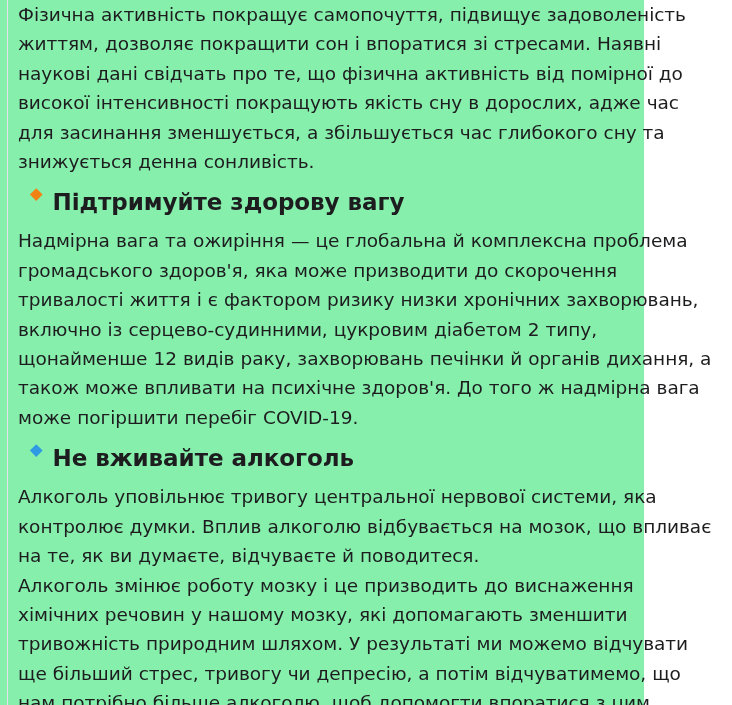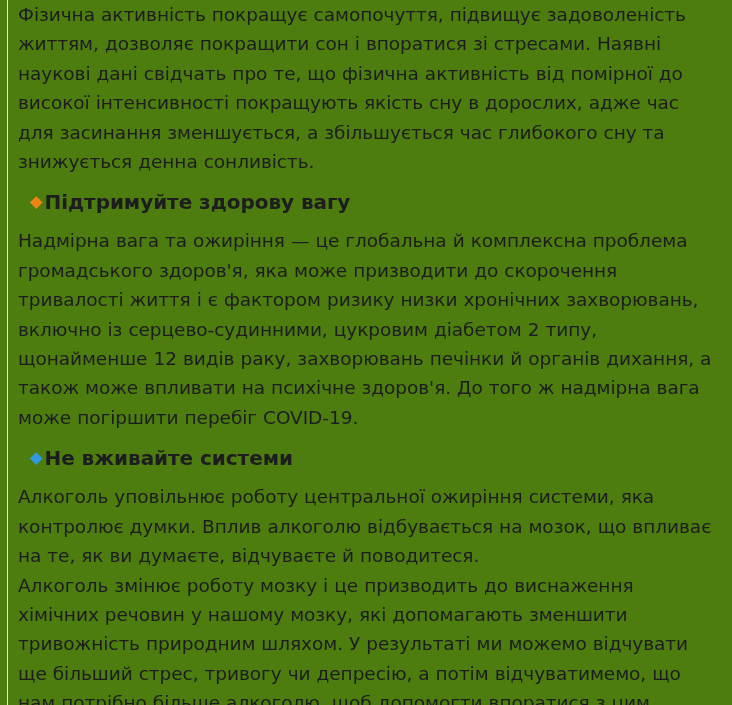--- a/index.html
+++ b/index.html
@@ -11,24 +11,24 @@
     width: 732px;
     height: 705px;
     background: #ffffff;
     font-family: "DejaVu Sans", "Liberation Sans", sans-serif;
     overflow: hidden;
   }
 
   
   .page {
     position: relative;
-    width: 732px;
+    width: 644px;
     height: 705px;
     box-sizing: border-box;
-    background: #4d7c0f;
+    background: #86efac;
   }
   .gutter-rule {
     position: absolute;
     left: 7px;
     top: 0;
     width: 1px;
     height: 705px;
     background: #e2e3e8;
   }
 
@@ -48,26 +48,25 @@
     color: #1d1d1f;
     letter-spacing: -0.05px;
     word-spacing: 0.2px;
     text-align: left;
   }
 
   
   .heading {
     margin: 14px 0 11px 0;
     padding-left: 14px;
-    font-size: 20px;
+    font-size: 23px;
     line-height: 24px;
     color: #1d1d1f;
     display: flex;
-    align-items: center;
-    gap: 0;
+    gap: 8px;
     letter-spacing: -0.05px;
   }
   .heading .label {
     display: inline-block;
   }
 
   
   .para.after-heading {
     margin-top: 12px;
   }
@@ -108,20 +107,20 @@
       <h2 class="heading">
         <span class="diamond orange" style="background: rgb(240, 131, 19);"></span>
         <span class="label">Підтримуйте здорову вагу</span>
       </h2>
       <p class="para after-heading">Надмірна вага та ожиріння — це глобальна й комплексна проблема громадського здоров'я, яка може призводити до скорочення тривалості життя і є фактором ризику низки хронічних захворювань, включно із серцево-судинними, цукровим діабетом 2 типу, щонайменше 12 видів раку, захворювань печінки й органів дихання, а також може впливати на психічне здоров'я. До того ж надмірна вага може погіршити перебіг COVID-19.</p>
     </div>
 
     <div class="block">
       <h2 class="heading">
         <span class="diamond blue" style="background: rgb(47, 154, 227);"></span>
-        <span class="label">Не вживайте системи</span>
+        <span class="label">Не вживайте алкоголь</span>
       </h2>
-      <p class="para after-heading">Алкоголь уповільнює роботу центральної ожиріння системи, яка контролює думки. Вплив алкоголю відбувається на мозок, що впливає на те, як ви думаєте, відчуваєте й поводитеся.</p>
+      <p class="para after-heading">Алкоголь уповільнює тривогу центральної нервової системи, яка контролює думки. Вплив алкоголю відбувається на мозок, що впливає на те, як ви думаєте, відчуваєте й поводитеся.</p>
       <p class="para">Алкоголь змінює роботу мозку і це призводить до виснаження хімічних речовин у нашому мозку, які допомагають зменшити тривожність природним шляхом. У результаті ми можемо відчувати ще більший стрес, тривогу чи депресію, а потім відчуватимемо, що нам потрібно більше алкоголю, щоб допомогти впоратися з цим непереборним відчуттям тривоги.</p>
     </div>
 
   </div>
 </div>
 
 </body></html>

